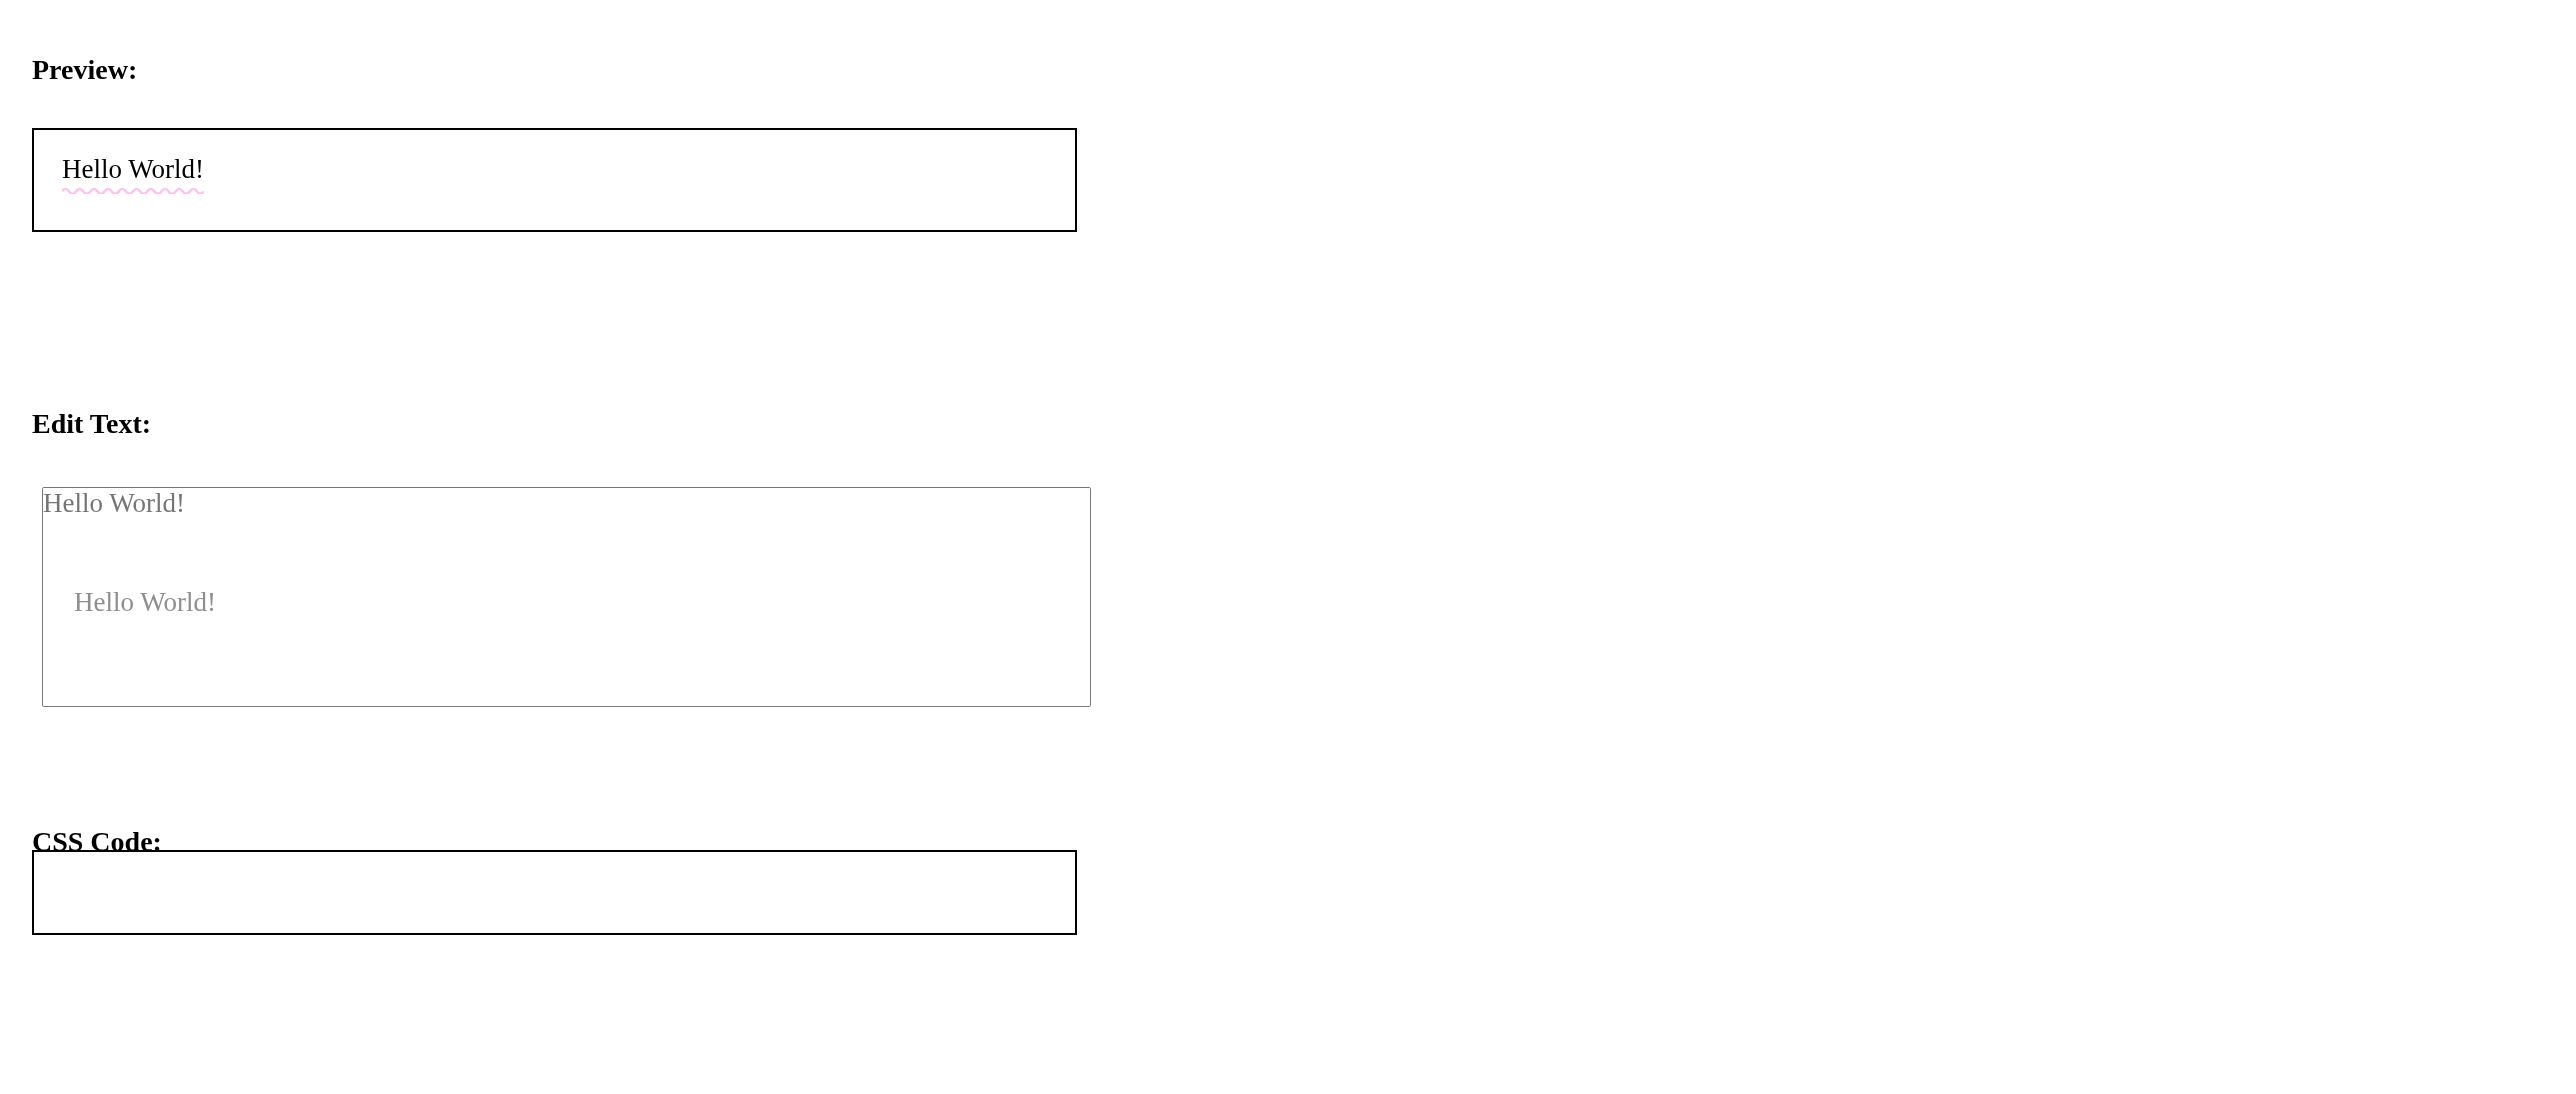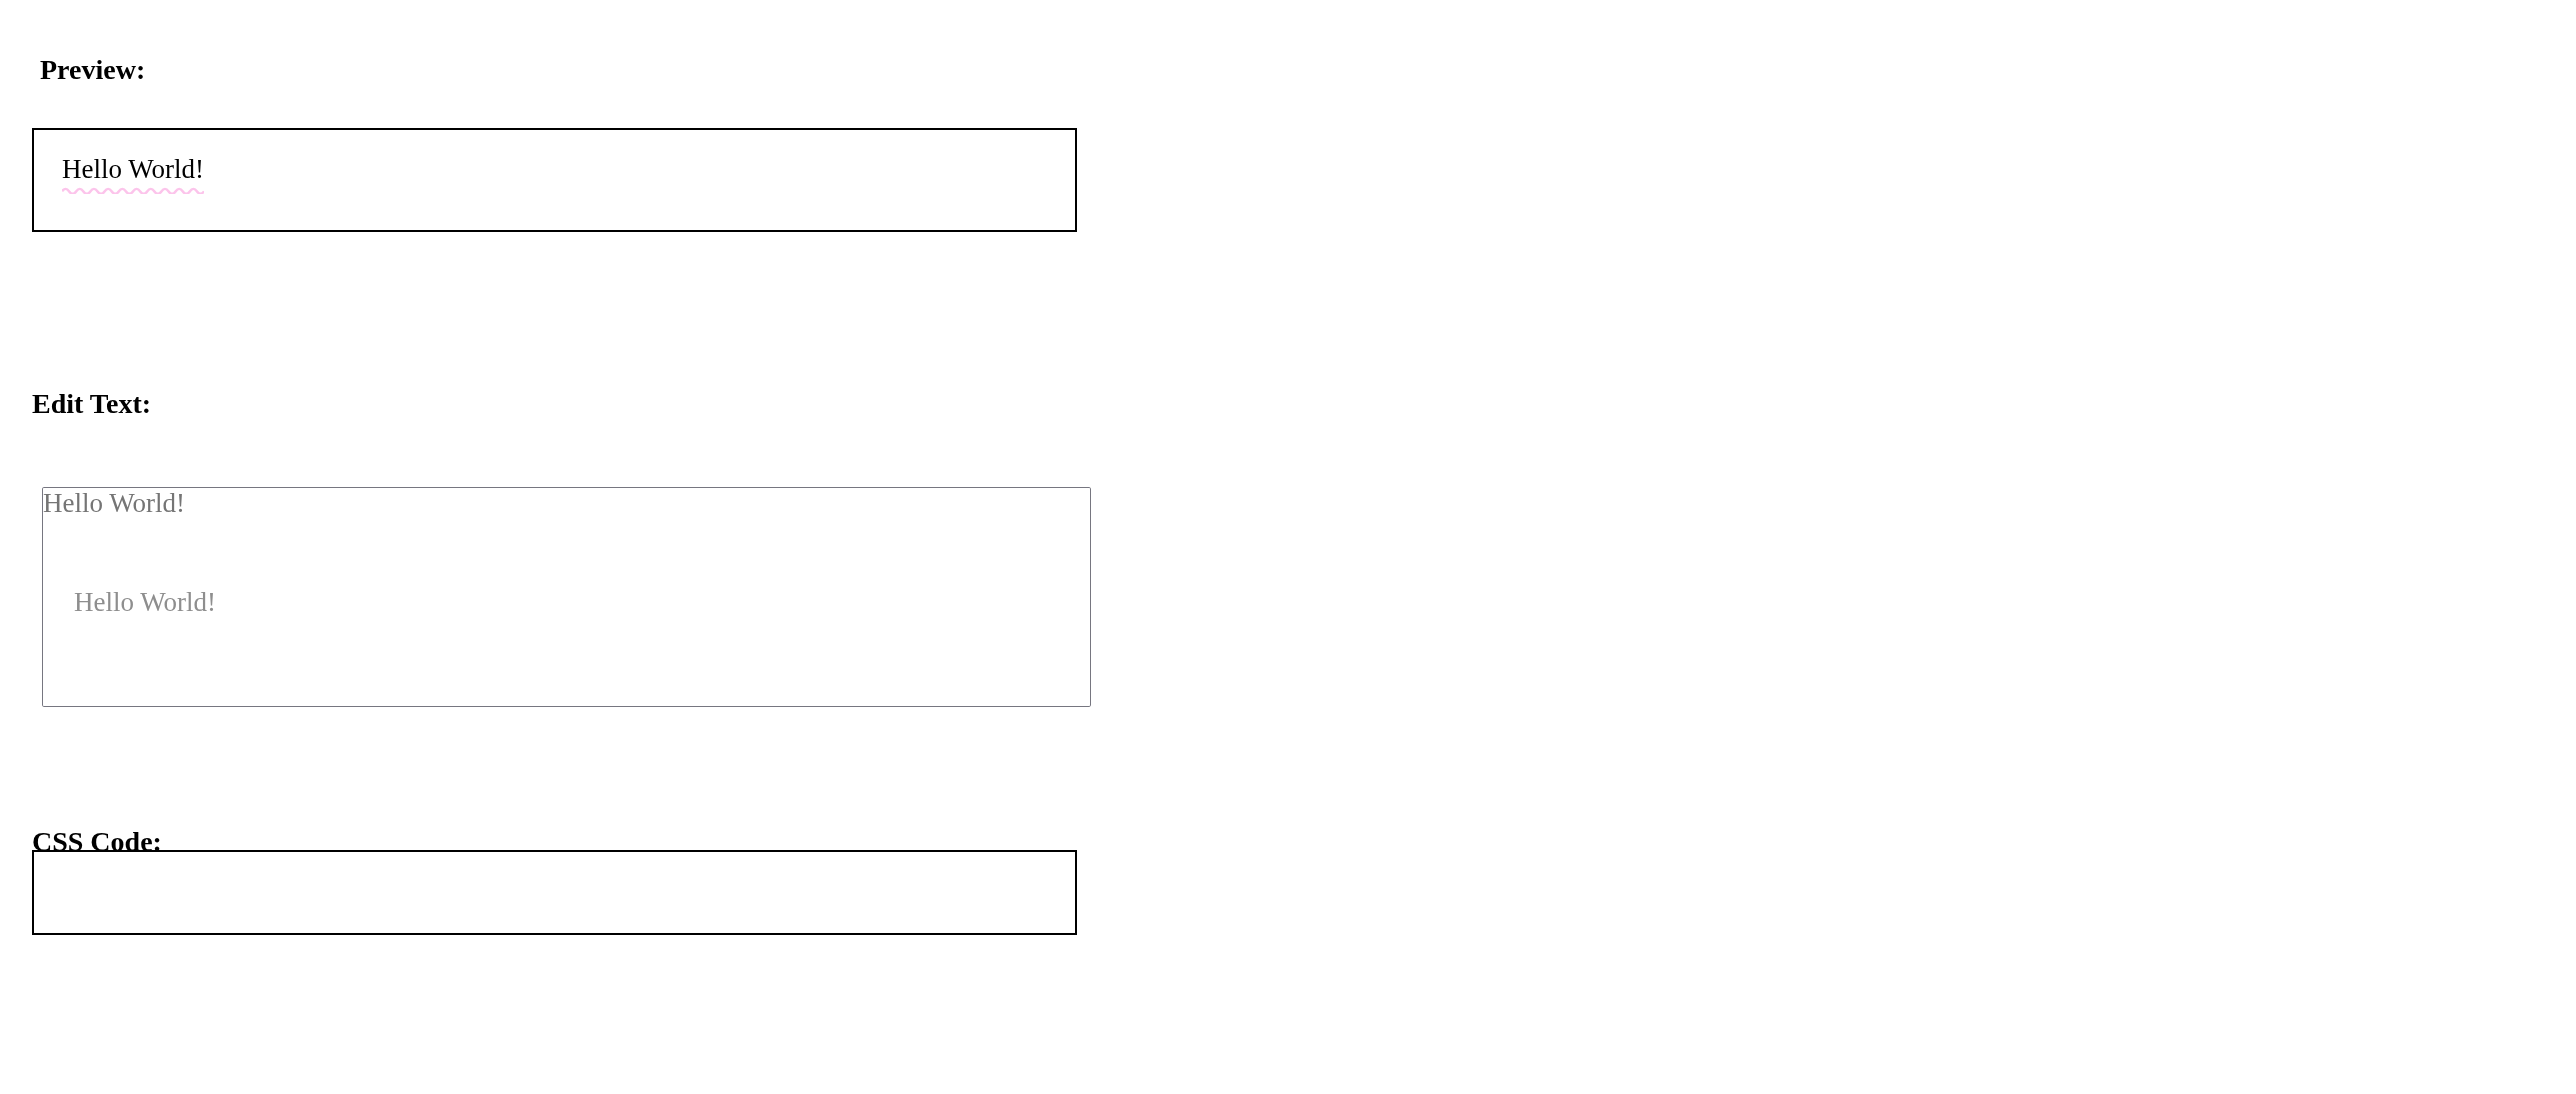--- a/index.html
+++ b/index.html
@@ -46,21 +46,20 @@
     color: #000;
     margin: 0;
     white-space: nowrap;
   }
 
   
   .label-preview {
     position: absolute;
     left: 32px;
     top: 56px;
-    margin-left: 8px;
   }
   .preview-box {
     position: absolute;
     left: 32px;
     top: 128px;
     width: 1041px;
     height: 100px;
     border: 2.7px solid #000000;
     background: #ffffff;
     box-sizing: content-box;
@@ -85,21 +84,21 @@
     top: 30.5px;
     height: 9px;
     width: 100%;
     pointer-events: none;
   }
 
   
   .label-edit {
     position: absolute;
     left: 32px;
-    top: 390px;
+    top: 410px;
   }
   .edit-textarea {
     position: absolute;
     left: 42px;
     top: 487px;
     width: 1049px;
     height: 220px;
     border: 0.9px solid #767680;
     border-radius: 1.8px;
     background: #ffffff;

